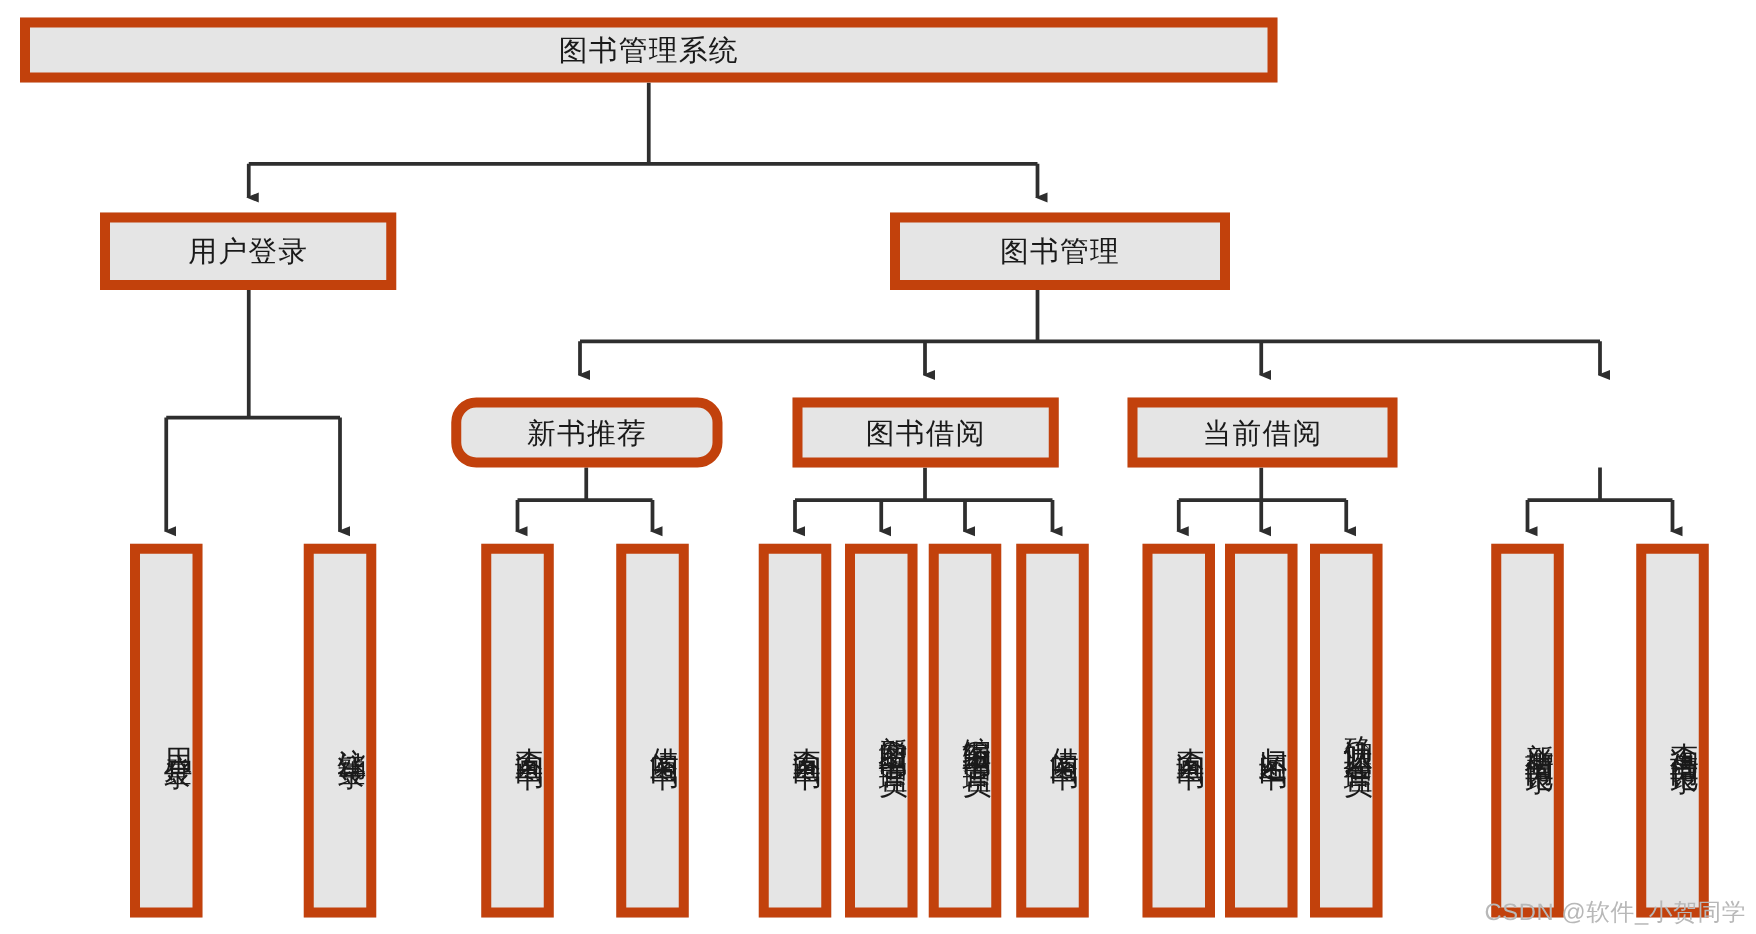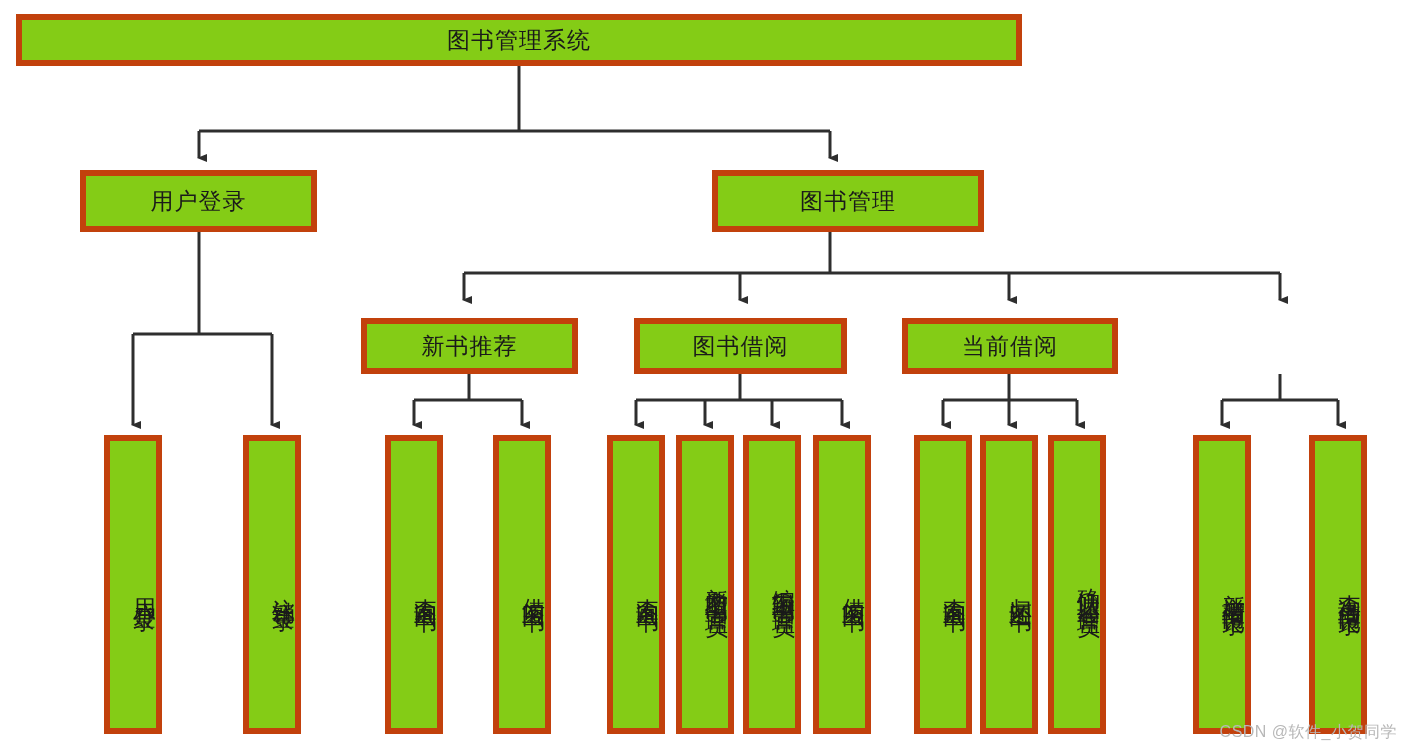--- a/index.html
+++ b/index.html
@@ -20,22 +20,22 @@
   svg.lines {
     position: absolute;
     left: 0; top: 0;
     width: 1405px;
     height: 747px;
     pointer-events: none;
   }
   .node {
     position: absolute;
     box-sizing: border-box;
-    border: 6px solid #c2410c;
-    background: #84cc16;
+    border: 8px solid #c2410c;
+    background: #e5e5e5;
     display: flex;
     align-items: center;
     justify-content: center;
     color: #1a1a1a;
   }
   .node.h {
     font-size: 23px;
     letter-spacing: 1px;
   }
   .node.v {
@@ -49,21 +49,21 @@
     justify-content: center;
   }
   .node.v .vtxt {
     writing-mode: vertical-rl;
     text-orientation: upright;
   }
   #watermark {
     position: absolute;
     right: 8px;
     bottom: 4px;
-    font-size: 16px;
+    font-size: 19px;
     color: #b8b8b8;
     white-space: nowrap;
     letter-spacing: 0.5px;
   }
 </style>
 </head>
 <body>
 
 <div id="canvas">
 
@@ -124,21 +124,21 @@
     <span>图书管理系统</span>
   </div>
 
   <div class="node h" style="left:80px; top:170px; width:237px; height:62px;">
     <span>用户登录</span>
   </div>
   <div class="node h" style="left:712px; top:170px; width:272px; height:62px;">
     <span>图书管理</span>
   </div>
 
-  <div class="node h" style="left:361px; top:318px; width:217px; height:56px;">
+  <div class="node h" style="left:361px; top:318px; width:217px; height:56px;border-radius:20px;">
     <span>新书推荐</span>
   </div>
   <div class="node h" style="left:902px; top:318px; width:216px; height:56px;">
     <span>当前借阅</span>
   </div>
   <div class="node h" style="left:634px; top:318px; width:213px; height:56px;">
     <span>图书借阅</span>
   </div>
 
   <div class="node v" style="left:104px; top:435px; width:58px; height:299px;">

